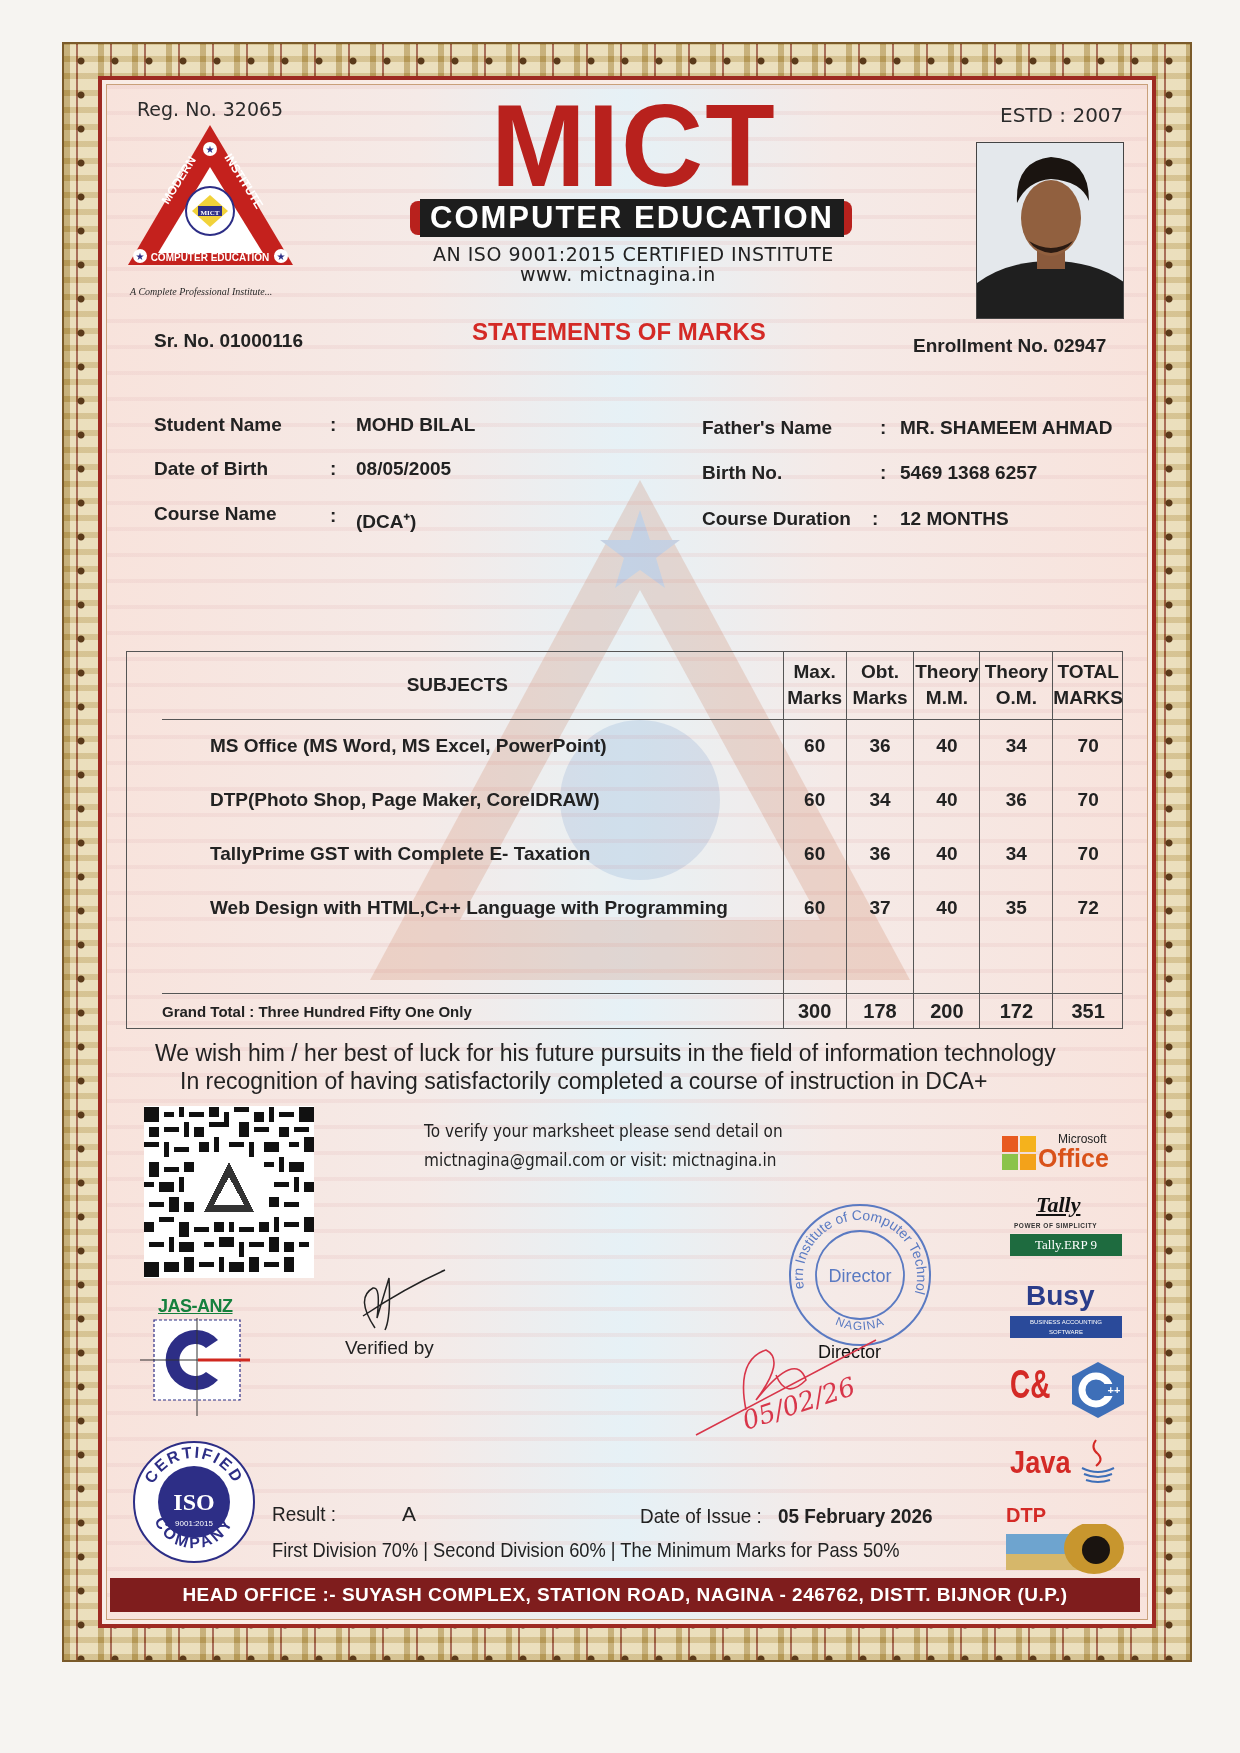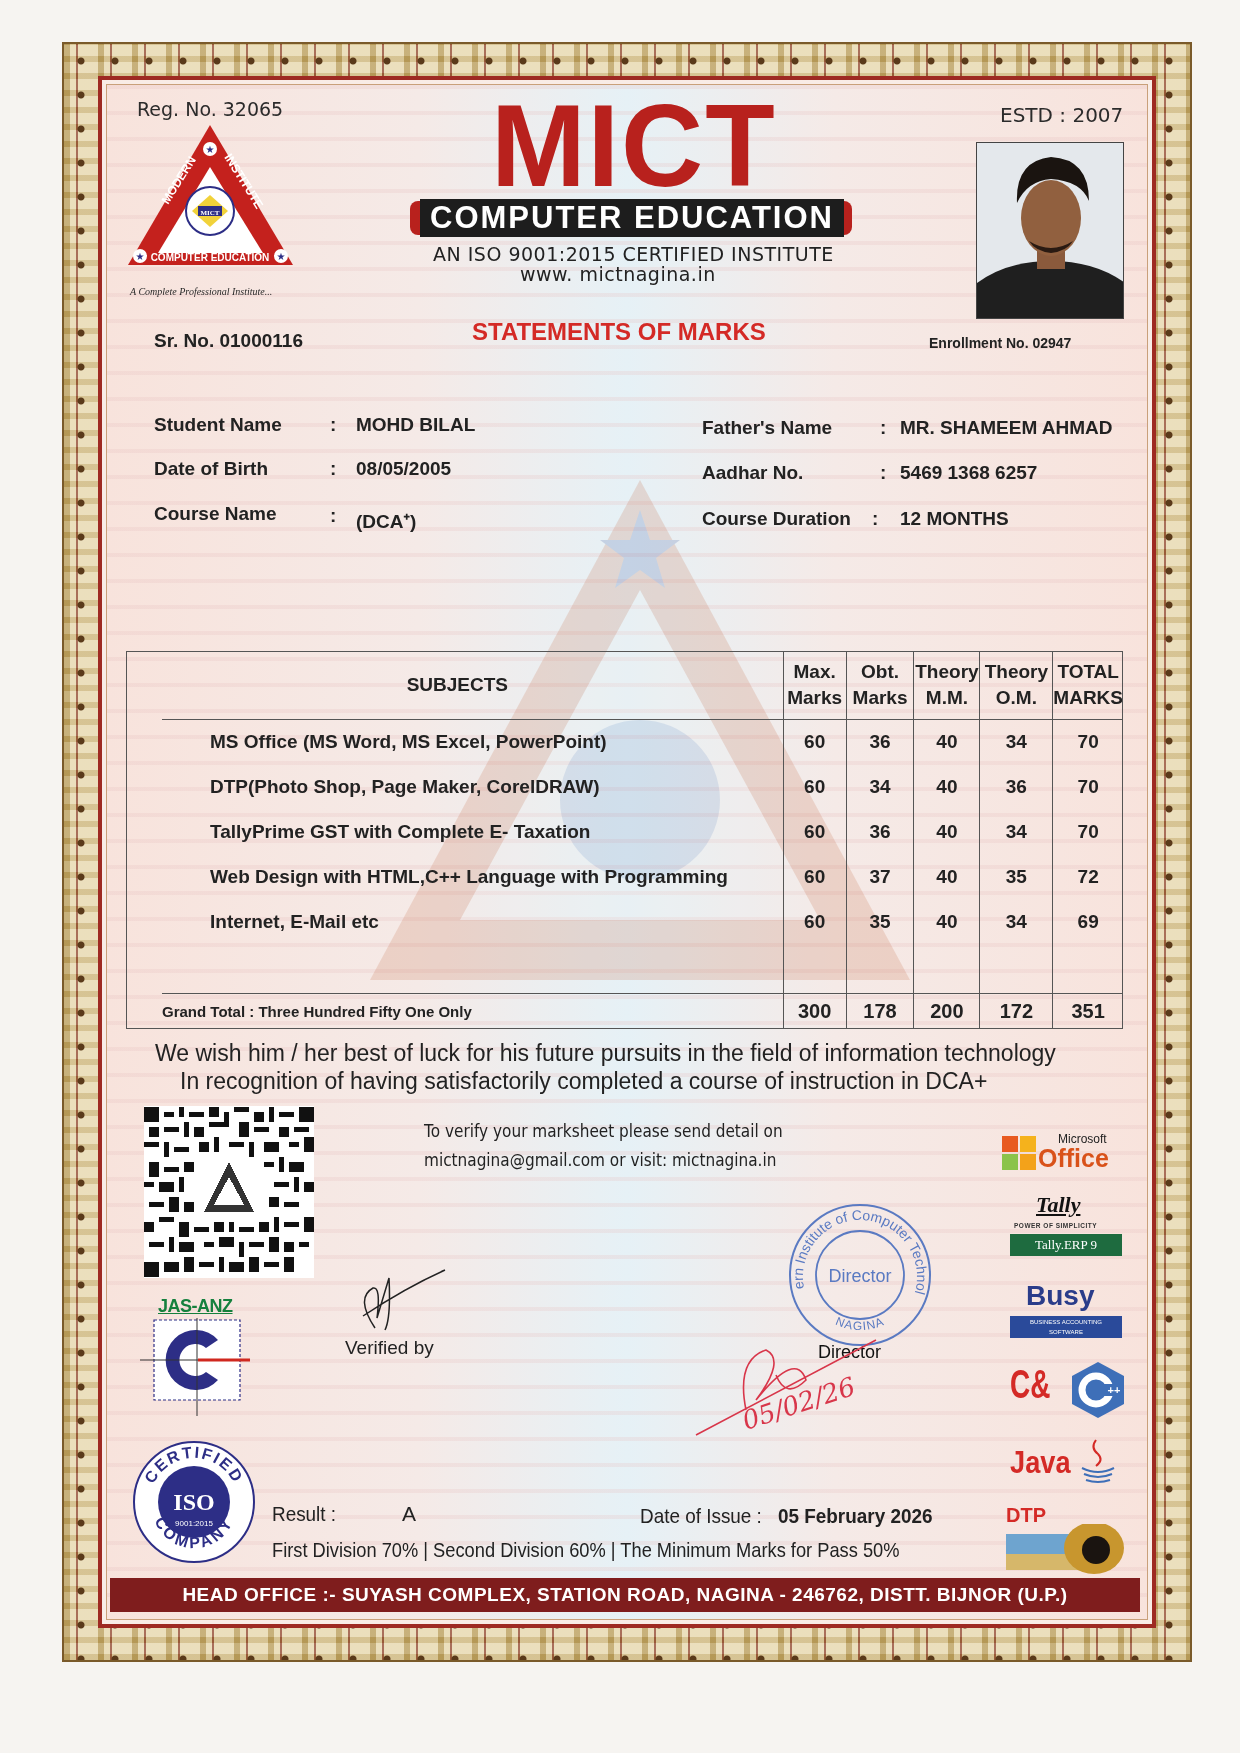--- a/index.html
+++ b/index.html
@@ -46,21 +46,21 @@
   .banner { left: 420px; top: 199px; width: 424px; height: 38px; background: #1d1d1d; color: #fff; font-weight: bold; font-size: 31px; letter-spacing: 2px; text-align: center; line-height: 38px; font-family: "Liberation Sans", sans-serif; }
   .banner-l { left: 410px; top: 201px; width: 16px; height: 34px; background: #b8211d; border-radius: 8px 0 0 8px; }
   .banner-r { left: 838px; top: 201px; width: 14px; height: 34px; background: #b8211d; border-radius: 0 8px 8px 0; }
   .iso-cert { left: 433px; top: 243px; font-size: 19px; font-family: "DejaVu Sans", sans-serif; color: #222; letter-spacing: 0.5px; }
   .website { left: 520px; top: 263px; font-size: 19px; font-family: "DejaVu Sans", sans-serif; color: #222; letter-spacing: 0.5px; }
 
   .photo { left: 976px; top: 142px; width: 148px; height: 177px; border: 1.5px solid #444; background: linear-gradient(180deg, #e9eef2 0%, #dfe4e8 100%); overflow: hidden; }
 
   .sr-no { left: 154px; top: 330px; font-size: 19px; font-weight: bold; color: #222; }
   .statement-title { left: 472px; top: 318px; font-size: 24px; font-weight: bold; color: #d42a26; }
-  .enroll-no { left: 913px; top: 335px; font-size: 14px; font-weight: bold; color: #222; margin-left: 16px; }
+  .enroll-no { left: 913px; top: 335px; font-size: 19px; font-weight: bold; color: #222; }
 
   .info-label { font-size: 19px; font-weight: bold; color: #222; }
   .info-colon { font-size: 19px; font-weight: bold; color: #222; }
   .info-value { font-size: 19px; font-weight: bold; color: #222; }
 
   .marks-table { left: 126px; top: 651px; width: 997px; height: 378px; border-collapse: collapse; padding-left: 36px; }
   table.mt { width: 100%; height: 100%; border-collapse: collapse; }
   table.mt th, table.mt td { font-weight: bold; font-size: 19px; color: #222; }
   table.mt th { font-size: 19px; line-height: 1.35; vertical-align: middle; }
   table.mt .sub { text-align: left; padding-left: 48px; }
@@ -171,21 +171,21 @@
 
   <div class="abs info-label" style="left:154px;top:503px">Course Name</div>
   <div class="abs info-colon" style="left:330px;top:505px">:</div>
   <div class="abs info-value" style="left:356px;top:508px">(DCA⁺)</div>
 </div>
 <div>
   <div class="abs info-label" style="left:702px;top:417px">Father's Name</div>
   <div class="abs info-colon" style="left:880px;top:417px">:</div>
   <div class="abs info-value" style="left:900px;top:417px">MR. SHAMEEM AHMAD</div>
 
-  <div class="abs info-label" style="left:702px;top:462px">Aadhar No.</div>
+  <div class="abs info-label" style="left:702px;top:462px">Birth No.</div>
   <div class="abs info-colon" style="left:880px;top:462px">:</div>
   <div class="abs info-value" style="left:900px;top:462px">5469 1368 6257</div>
 
   <div class="abs info-label" style="left:702px;top:508px">Course Duration</div>
   <div class="abs info-colon" style="left:872px;top:508px">:</div>
   <div class="abs info-value" style="left:900px;top:508px">12 MONTHS</div>
 </div>
 
 <div class="abs marks-table">
   <table class="mt">
@@ -232,28 +232,20 @@
         <td class="num">34</td>
         <td class="num">70</td>
       </tr>
       <tr class="r">
         <td class="sub">Web Design with HTML,C++ Language with Programming</td>
         <td class="num">60</td>
         <td class="num">37</td>
         <td class="num">40</td>
         <td class="num">35</td>
         <td class="num">72</td>
-      </tr>
-      <tr class="r">
-        <td class="sub">Internet, E-Mail etc</td>
-        <td class="num">60</td>
-        <td class="num">35</td>
-        <td class="num">40</td>
-        <td class="num">34</td>
-        <td class="num">69</td>
       </tr>
       <tr class="spacer">
         <td></td>
           <td class="num"></td>
           <td class="num"></td>
           <td class="num"></td>
           <td class="num"></td>
           <td class="num"></td>
       </tr>
     </tbody>

